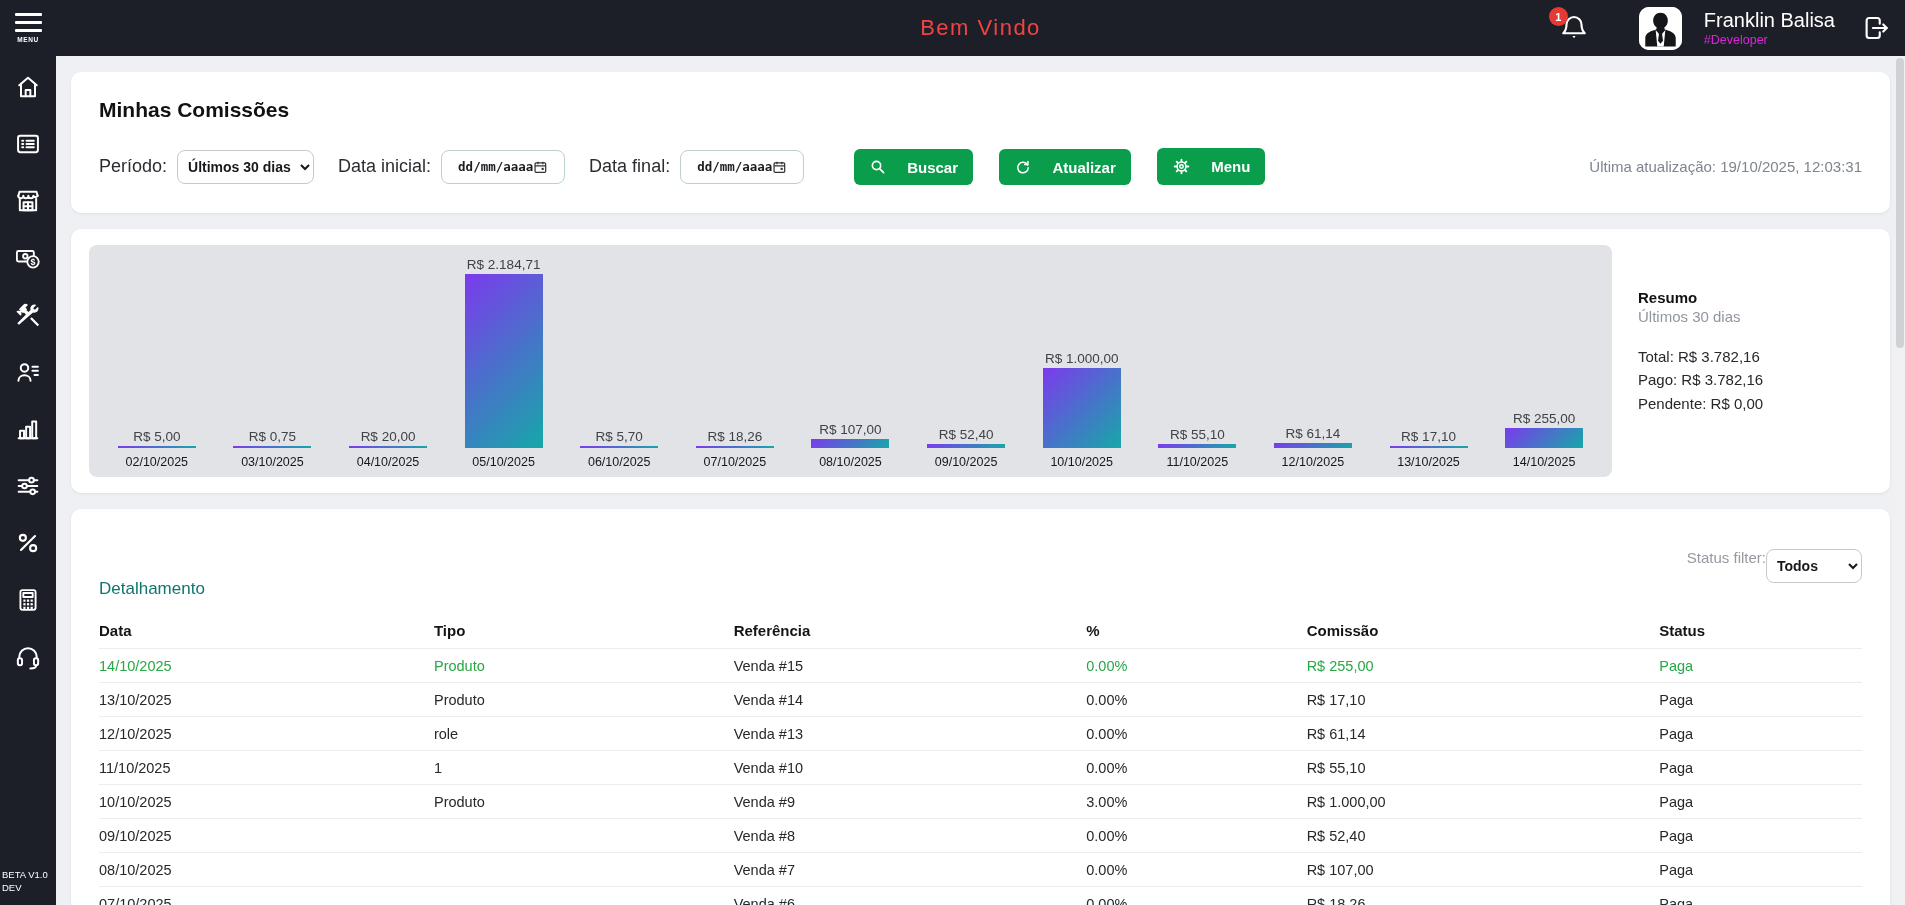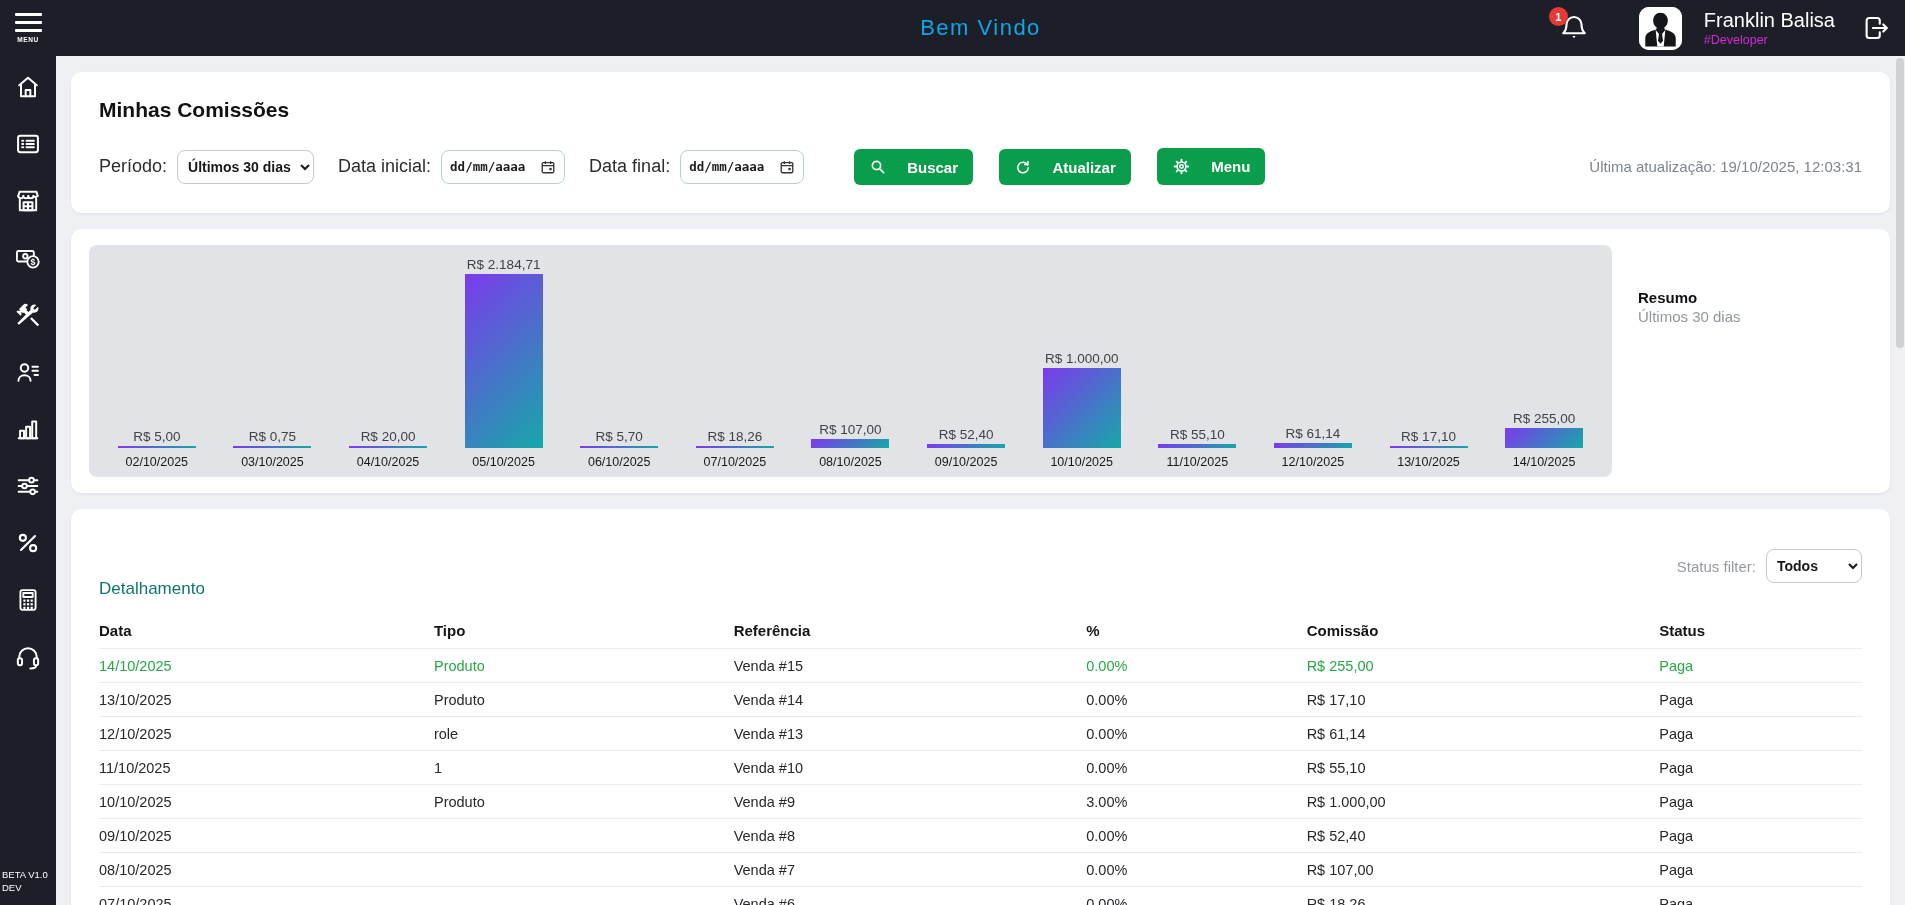--- a/index.html
+++ b/index.html
@@ -26,21 +26,21 @@
     background:var(--dark); z-index:6; display:flex; align-items:center;
   }
   .hamburger{
     width:56px; display:flex; flex-direction:column; align-items:center; cursor:pointer;
   }
   .hamburger .bars{ display:flex; flex-direction:column; gap:5px; }
   .hamburger .bar{ width:27px; height:3px; background:#fff; border-radius:1px; }
   .hamburger .menu-label{ color:#fff; font-size:6.5px; font-weight:bold; letter-spacing:.6px; margin-top:4px; }
   .topbar-title{
     position:absolute; left:56px; right:0; text-align:center;
-    color:#0ea5e9; font-size:22px; letter-spacing:1.5px; font-weight:400;
+    color:#ef4444; font-size:22px; letter-spacing:1.5px; font-weight:400;
   }
   .topbar-right{
     position:absolute; right:14px; top:0; height:56px;
     display:flex; align-items:center; gap:22px; z-index:2;
   }
   .bell-wrap{ position:relative; width:34px; height:34px; cursor:pointer; }
   .badge{
     position:absolute; top:-4px; left:-8px; min-width:19px; height:19px;
     background:var(--badge); color:#fff; border-radius:50%;
     font-size:11px; font-weight:bold; display:flex; align-items:center; justify-content:center;
@@ -76,21 +76,21 @@
   .page-title{ font-size:21px; font-weight:bold; color:#111; }
   .filter-row{ display:flex; align-items:center; margin-top:26px; gap:10px; }
   .f-label{ font-size:18px; color:#2b2d31; }
   select{
     font-family:"Liberation Sans",sans-serif; font-size:14px; font-weight:bold; color:#16181c;
     border:1px solid #c4c9cf; border-radius:8px; padding:7px 6px; background:#fff; cursor:pointer;
   }
   .date-input{
     display:flex; align-items:center; justify-content:space-between;
     width:124px; border:1px solid #b9d4c4; border-radius:8px;
-    padding:8px 8px; background:#fff; cursor:text; margin-right:14px;
+    padding:8px 16px; background:#fff; cursor:text; margin-right:14px;
   }
   .date-input .ph{ font-family:"DejaVu Sans Mono", monospace; font-size:12.5px; font-weight:bold; color:#1b1d21; }
   .btn{
     display:inline-flex; align-items:center; gap:20px;
     background:var(--accent); color:#fff; border:none; border-radius:6px;
     font-size:15px; font-weight:bold; padding:9px 15px; cursor:pointer;
     font-family:"Liberation Sans",sans-serif;
   }
   .btn + .btn{ margin-left:22px; }
   .btn-group{ margin-left:26px; }
@@ -108,21 +108,21 @@
   .bar-date{ font-size:12.5px; font-weight:normal; color:#17181a; margin-top:7px; white-space:nowrap; }
   .summary{ width:260px; padding:44px 0 0 26px; font-size:15px; color:#26282c; }
   .summary .s-title{ font-weight:bold; color:#101114; }
   .summary .s-sub{ color:#9096a0; margin-top:2px; }
   .summary .s-lines{ margin-top:20px; line-height:1.55; }
 
   
   .card.details-card{ padding:24px 28px; height:430px; }
   .details-head{ display:flex; align-items:center; justify-content:space-between; }
   .details-title{ font-size:17px; font-weight:normal; color:#0f766e;margin-top:46px; }
-  .status-filter{ display:flex; align-items:center; gap:10px; }
+  .status-filter{ display:flex; }
   .status-filter .sf-label{ color:#959aa1; font-size:15px; font-weight:normal; }
   .status-filter select{ width:96px; }
   table{ width:100%; border-collapse:collapse; table-layout:fixed; margin-top:14px; }
   th{ text-align:left; font-size:15px; color:#141518; padding:9px 0; border-bottom:1px solid #ececec; }
   td{ font-size:14.5px; color:#26282b; padding:8.5px 0; border-bottom:1px solid #ececec; }
   td.green{ color:var(--highlight); }
 
   
   .scrollbar{ position:absolute; right:0; top:56px; bottom:0; width:10px; background:#f1f1f3; z-index:7; }
   .scroll-thumb{ position:absolute; top:2px; left:1px; width:8px; height:290px; background:#cfd1d5; border-radius:4px; }
@@ -388,20 +388,25 @@
         </div>
         <div class="chart-col">
           <div class="bar-value">R$ 255,00</div>
           <div class="bar" style="height: 20px;"></div>
           <div class="bar-date">14/10/2025</div>
         </div>
       </div>
     <aside class="summary">
       <div class="s-title">Resumo</div>
       <div class="s-sub">Últimos 30 dias</div>
+      <div class="s-lines">
+        <div>Total: R$ 3.782,16</div>
+        <div>Pago: R$ 3.782,16</div>
+        <div>Pendente: R$ 0,00</div>
+      </div>
     </aside>
   </section>
 
   <section class="card details-card">
     <div class="details-head">
       <div class="details-title">Detalhamento</div>
       <div class="status-filter">
         <span class="sf-label">Status filter:</span>
         <select>
           <option>Todos</option>

